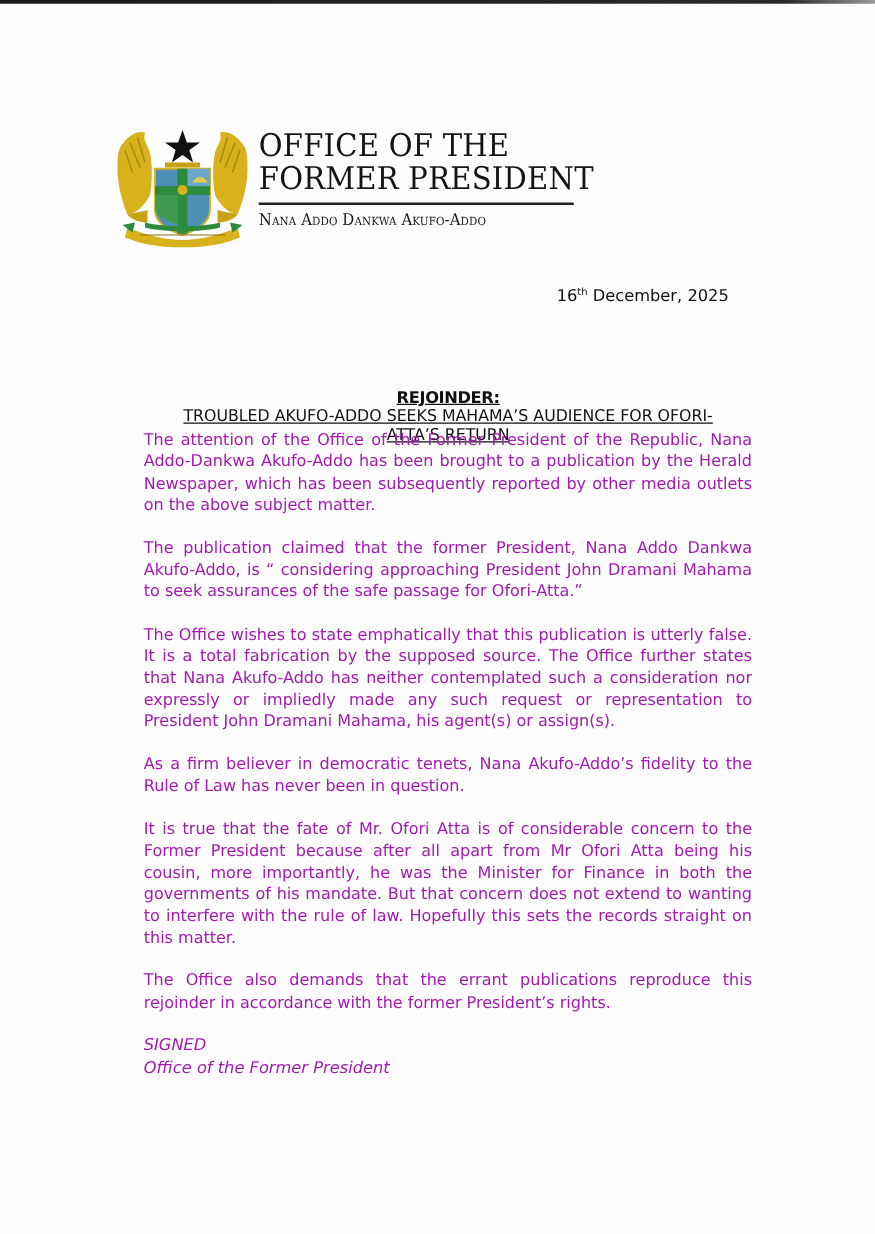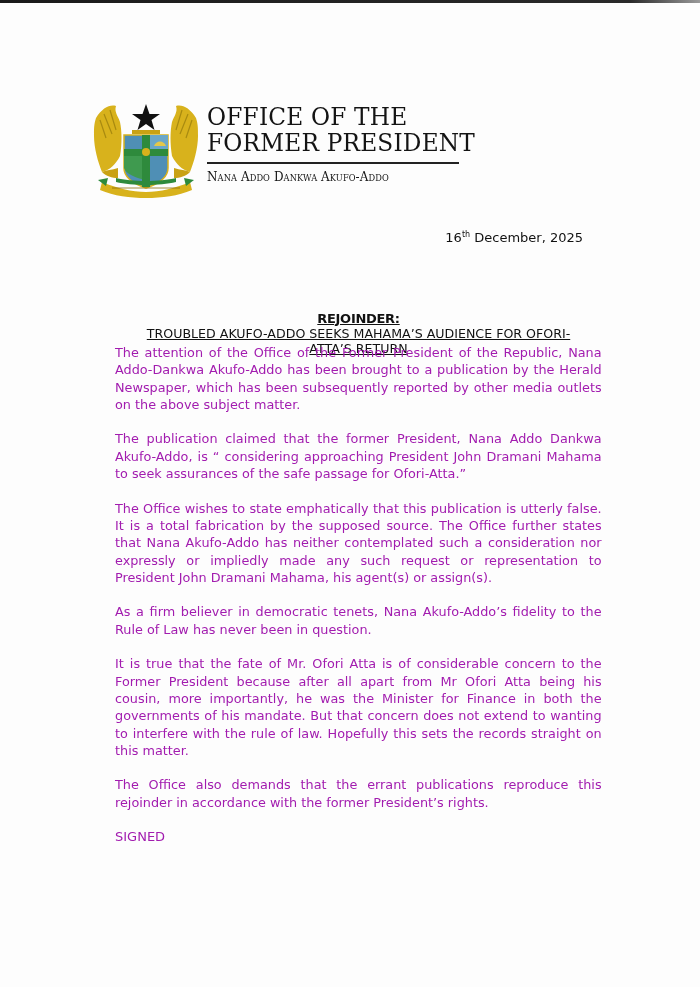--- a/index.html
+++ b/index.html
@@ -68,21 +68,21 @@
     transform: scaleX(0.97);
   }
   .body {
     position: absolute; left: 115px; top: 344px; width: 487px;
     font-size: 13px; line-height: 17.3px;
     text-align: justify;
     color: #a21caf;
   }
   .body p { margin: 0 0 17.3px 0; transform: scaleX(0.985); transform-origin: left top; width: 494px; }
   .signature { margin-top: 0; }
-  .signature div { line-height: 17.3px; }
+  .signature div { line-height: 17.3px; font-style: italic; }
 </style>
 </head>
 <body>
 
 <div class="top-edge"></div>
 
 <svg class="crest" viewBox="0 0 108 100">
 
   <g>
     <path d="M4 20 C10 10,18 6,24 8 C22 14,26 18,28 24 C30 34,30 46,28 58 C24 66,18 72,10 74 C6 64,2 50,2 38 C2 30,2 26,4 20 Z" fill="#d8b21c"></path>
@@ -132,14 +132,15 @@
 
 <div class="body">
   <p>The attention of the Office of the Former President of the Republic, Nana Addo-Dankwa Akufo-Addo has been brought to a publication by the Herald Newspaper, which has been subsequently reported by other media outlets on the above subject matter.</p>
   <p>The publication claimed that the former President, Nana Addo Dankwa Akufo-Addo, is “ considering approaching President John Dramani Mahama to seek assurances of the safe passage for Ofori-Atta.”</p>
   <p>The Office wishes to state emphatically that this publication is utterly false. It is a total fabrication by the supposed source. The Office further states that Nana Akufo-Addo has neither contemplated such a consideration nor expressly or impliedly made any such request or representation to President John Dramani Mahama, his agent(s) or assign(s).</p>
   <p>As a firm believer in democratic tenets, Nana Akufo-Addo’s fidelity to the Rule of Law has never been in question.</p>
   <p>It is true that the fate of Mr. Ofori Atta is of considerable concern to the Former President because after all apart from Mr Ofori Atta being his cousin, more importantly, he was the Minister for Finance in both the governments of his mandate. But that concern does not extend to wanting to interfere with the rule of law. Hopefully this sets the records straight on this matter.</p>
   <p>The Office also demands that the errant publications reproduce this rejoinder in accordance with the former President’s rights.</p>
   <div class="signature">
     <div>SIGNED</div>
+    <div>Office of the Former President</div>
   </div>
 </div>
 
 </body></html>

